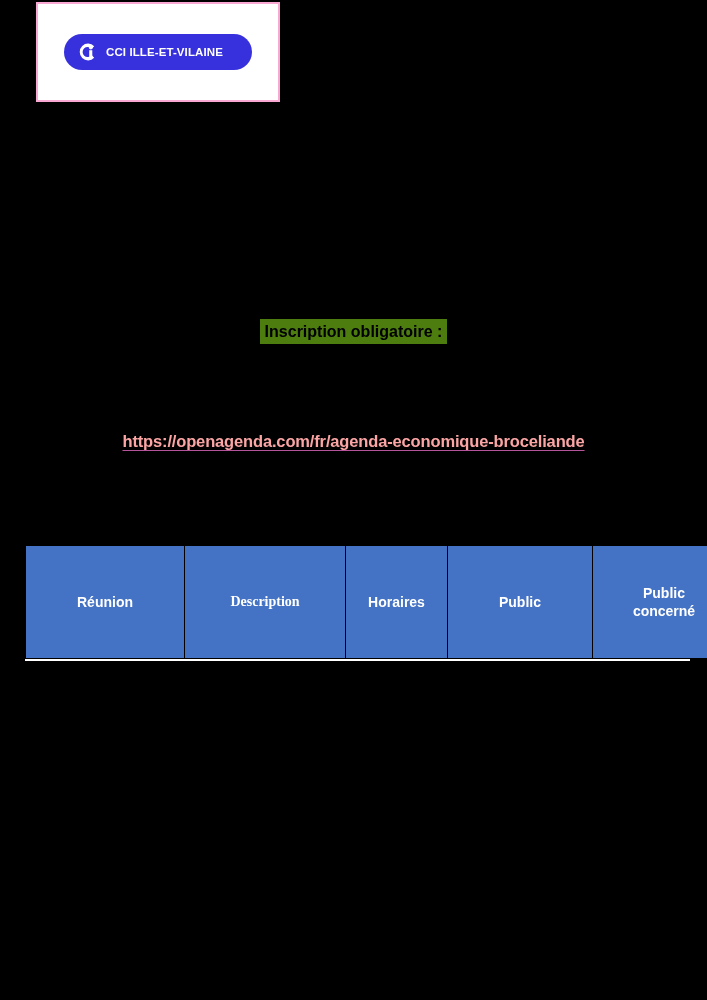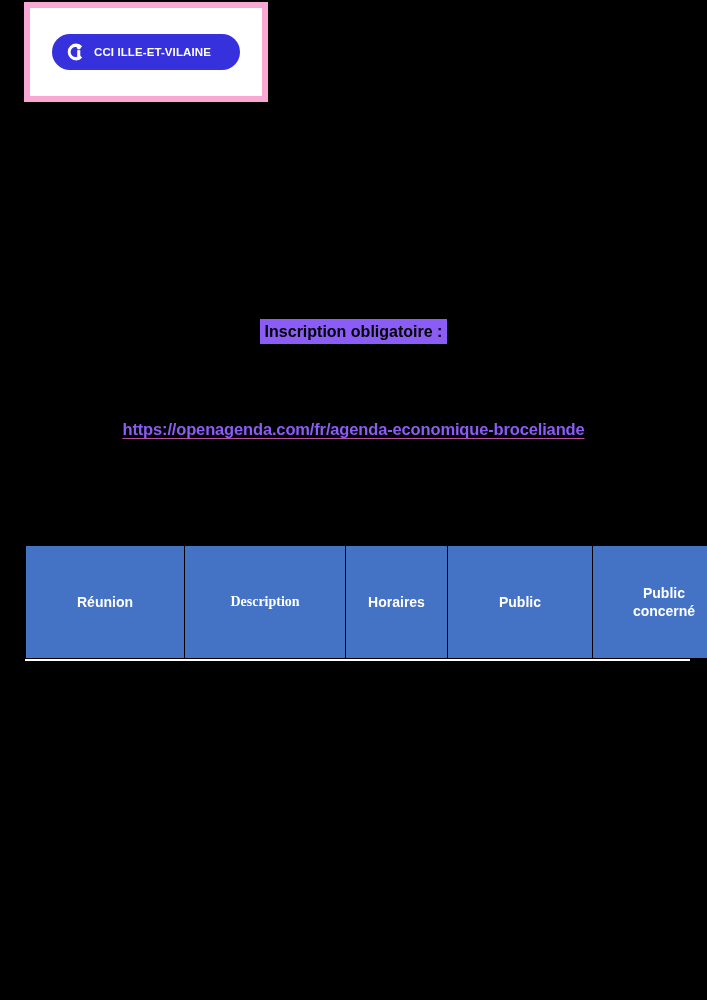--- a/index.html
+++ b/index.html
@@ -12,26 +12,26 @@
     height: 1000px;
     position: relative;
     overflow: hidden;
     font-family: "Liberation Sans", sans-serif;
     background: #000000;
   }
 
   
   .logo-box {
     position: absolute;
-    left: 24px;
+    left: 36px;
     top: 2px;
     width: 244px;
     height: 100px;
     background: #ffffff;
-    border: 6px solid #f9a8d4;
+    border: 2px solid #f9a8d4;
     box-sizing: border-box;
     display: flex;
     align-items: center;
     justify-content: center;
   }
   .logo-pill {
     width: 188px;
     height: 36px;
     background: #3730dd;
     border-radius: 18px;
@@ -60,48 +60,49 @@
   
   .inscription-wrap {
     position: absolute;
     left: 0;
     top: 319px;
     width: 707px;
     text-align: center;
   }
   .inscription-text {
     display: inline-block;
-    background: #8b5cf6;
+    background: #4d7c0f;
     color: #000000;
     font-size: 16px;
     font-weight: bold;
     line-height: 25px;
     padding: 0px 5px;
     font-family: "Liberation Sans", sans-serif;
   }
 
   
   .link-wrap {
     position: absolute;
     left: 0;
     top: 420px;
     width: 707px;
     text-align: center;
   }
   .doc-link {
     display: inline-block;
-    color: #8b5cf6;
+    color: #fca5a5;
     font-size: 16.5px;
     font-weight: bold;
     text-decoration: underline;
     text-decoration-color: #b5549c;
     text-underline-offset: 3px;
     font-family: "Liberation Sans", sans-serif;
     letter-spacing: -0.15px;
     white-space: nowrap;
+    margin-top: 12px;
   }
 
   
   .doc-table {
     position: absolute;
     left: 25px;
     top: 546px;
     width: 665px;
     height: 112px;
     border-collapse: collapse;

